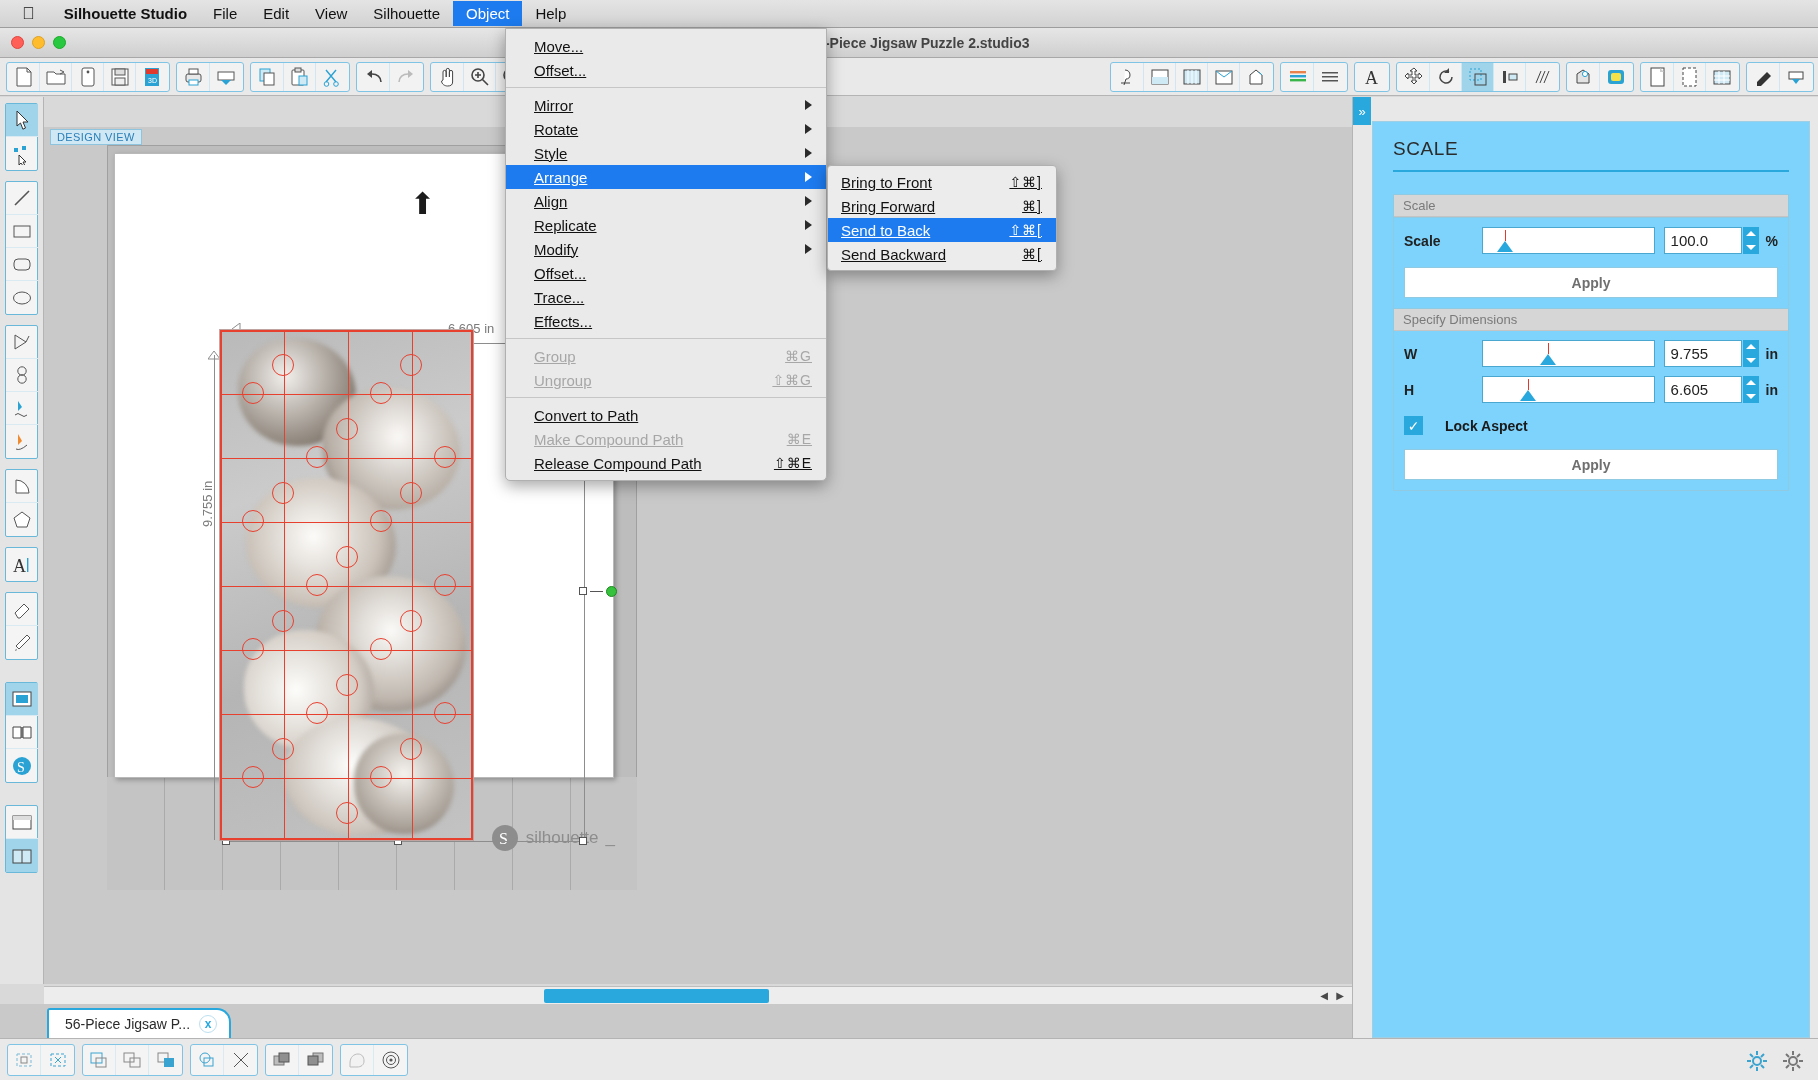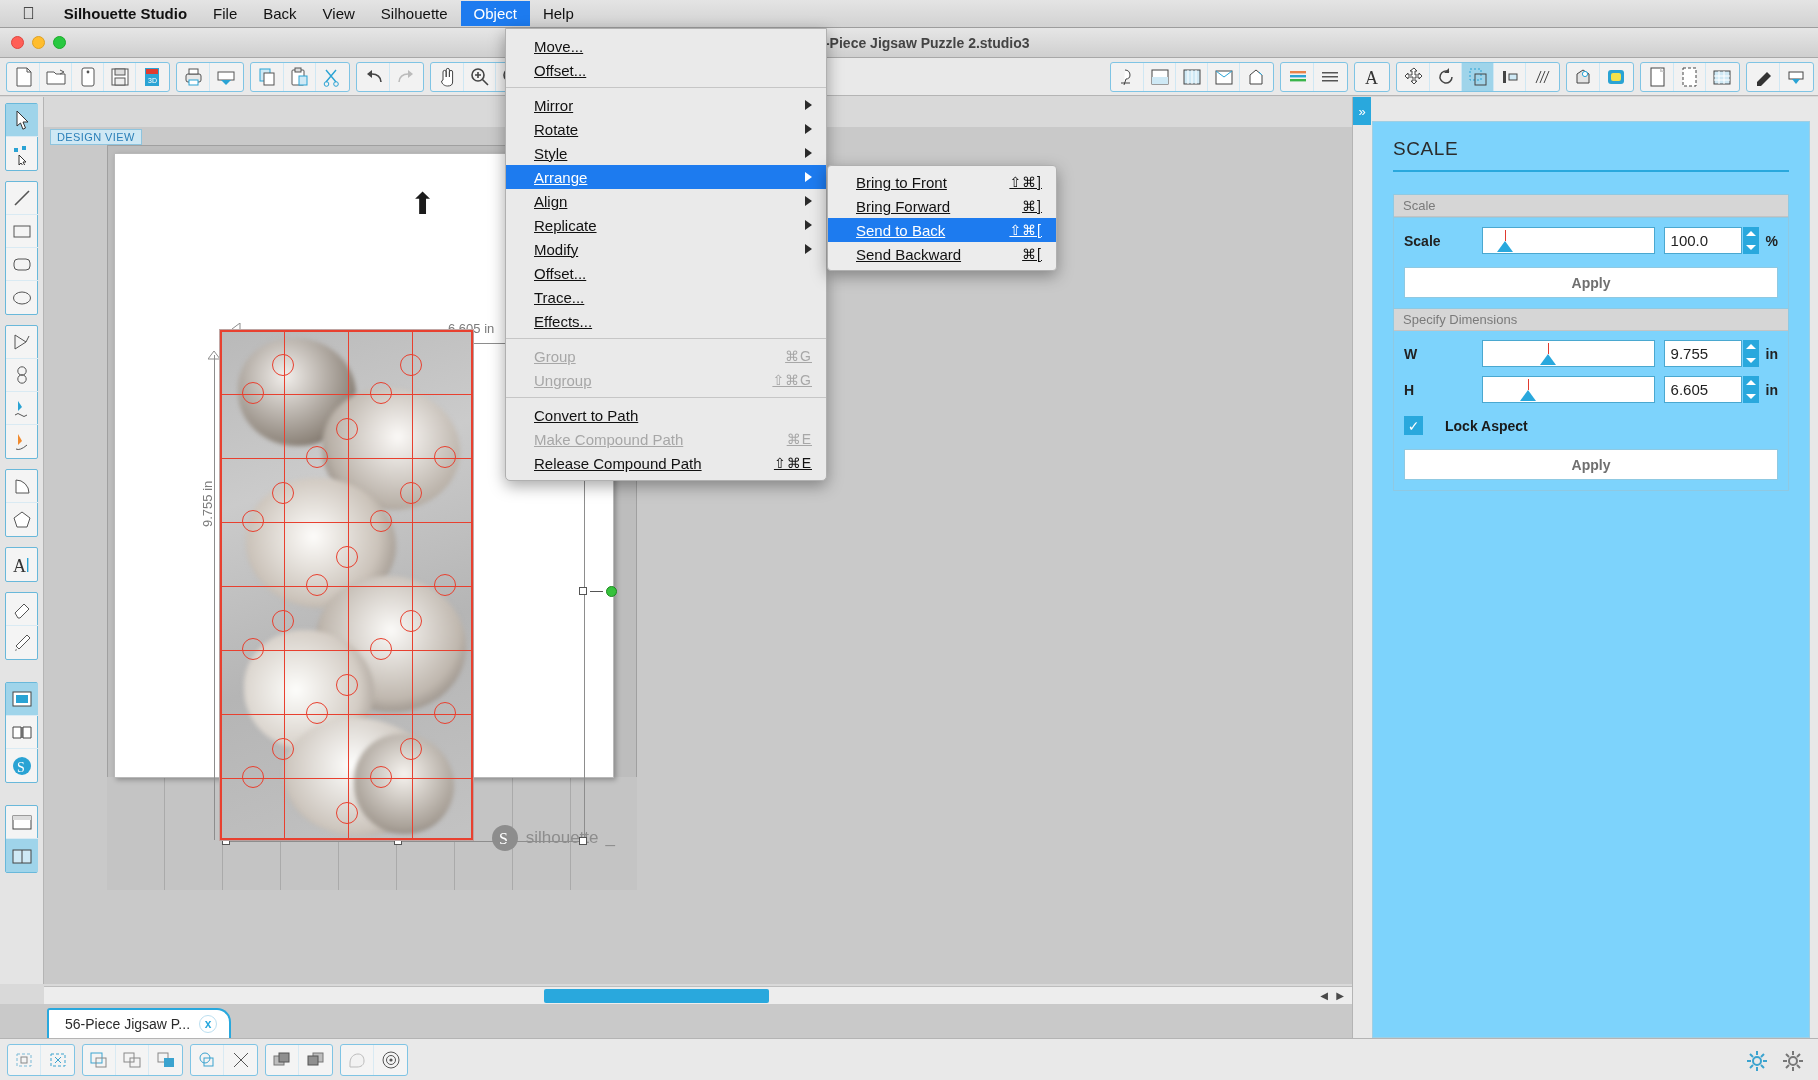--- a/index.html
+++ b/index.html
@@ -204,30 +204,30 @@
   .mrow .sc{ margin-left:auto; font-size:14px; letter-spacing:1px;}
   .mrow .arrow{ margin-left:auto; width:0;height:0;
     border-top:5px solid transparent;border-bottom:5px solid transparent;border-left:7px solid #2a2a2a;}
   .mrow.hl .arrow{ border-left-color:#fff; }
   .msep{ height:1px; background:#c6c6c6; margin:5px 0; }
   #submenu{
     position:absolute; left:827px; top:165px; width:230px;
     background:#ececec; border:1px solid #b0b0b0; box-shadow:0 5px 16px rgba(0,0,0,.35);
     z-index:90; padding:4px 0; border-radius:4px;
   }
-  #submenu .mrow{ padding:0 14px 0 28px; }
+  #submenu .mrow{ padding:0 14px 0 13px; }
 </style>
 </head>
 <body>
 
 <div id="menubar">
   <div class="apple"></div>
   <div class="mi bold">Silhouette Studio</div>
   <div class="mi">File</div>
-  <div class="mi">Back</div>
+  <div class="mi">Edit</div>
   <div class="mi">View</div>
   <div class="mi">Silhouette</div>
   <div class="mi active">Object</div>
   <div class="mi">Help</div>
 </div>
 
 <div id="window">
 
   <div id="titlebar">
     <div class="traffic">

